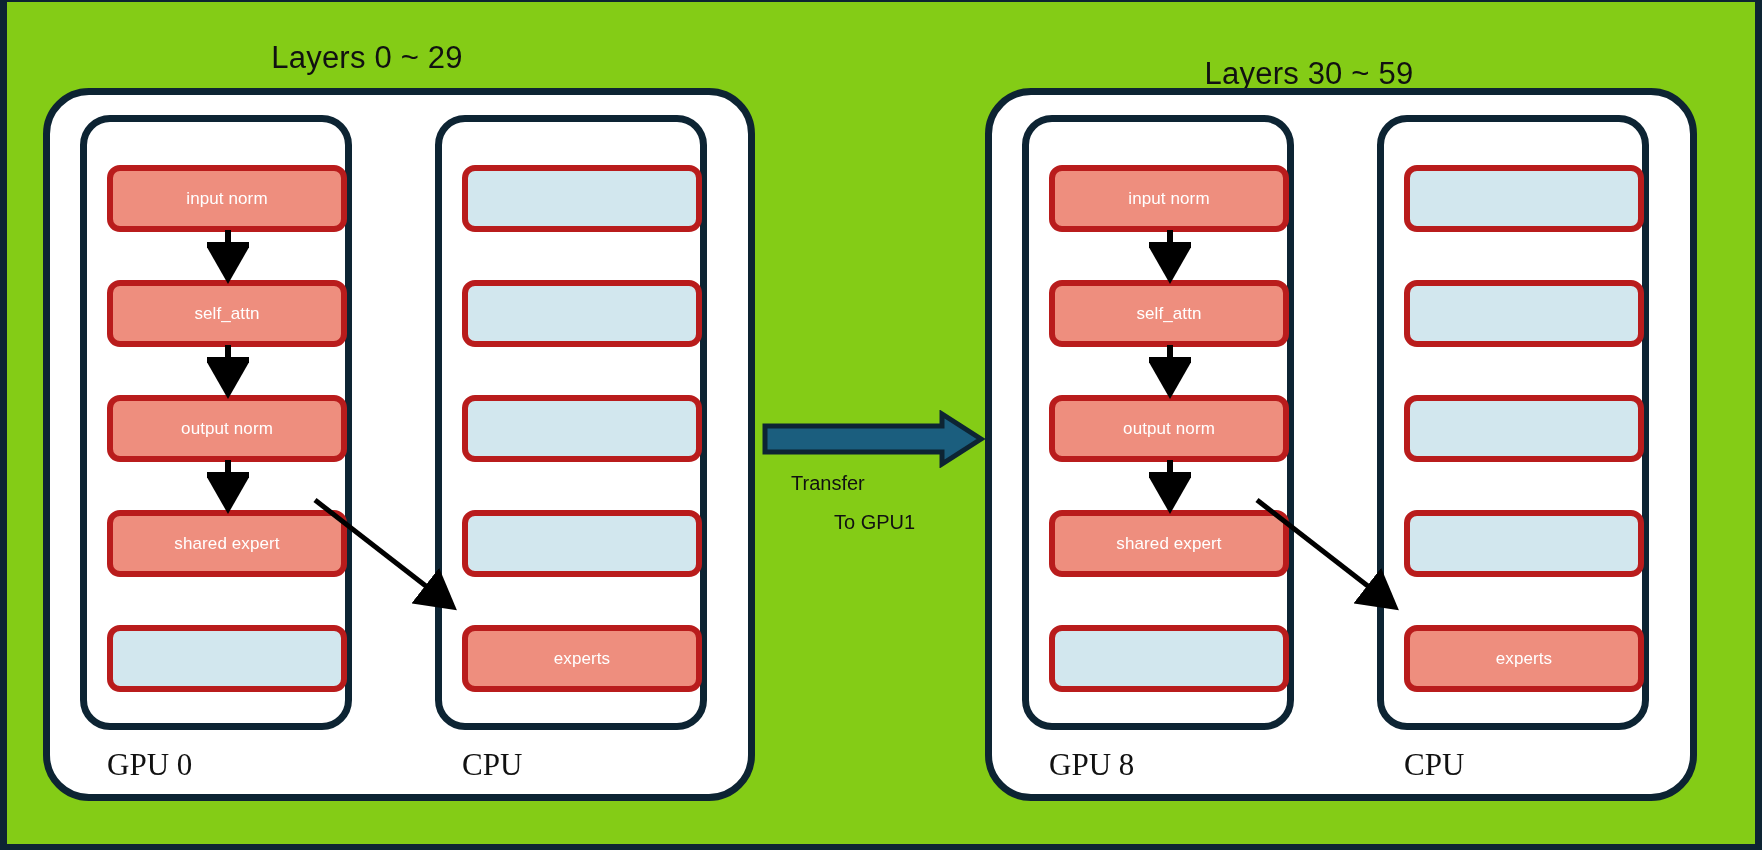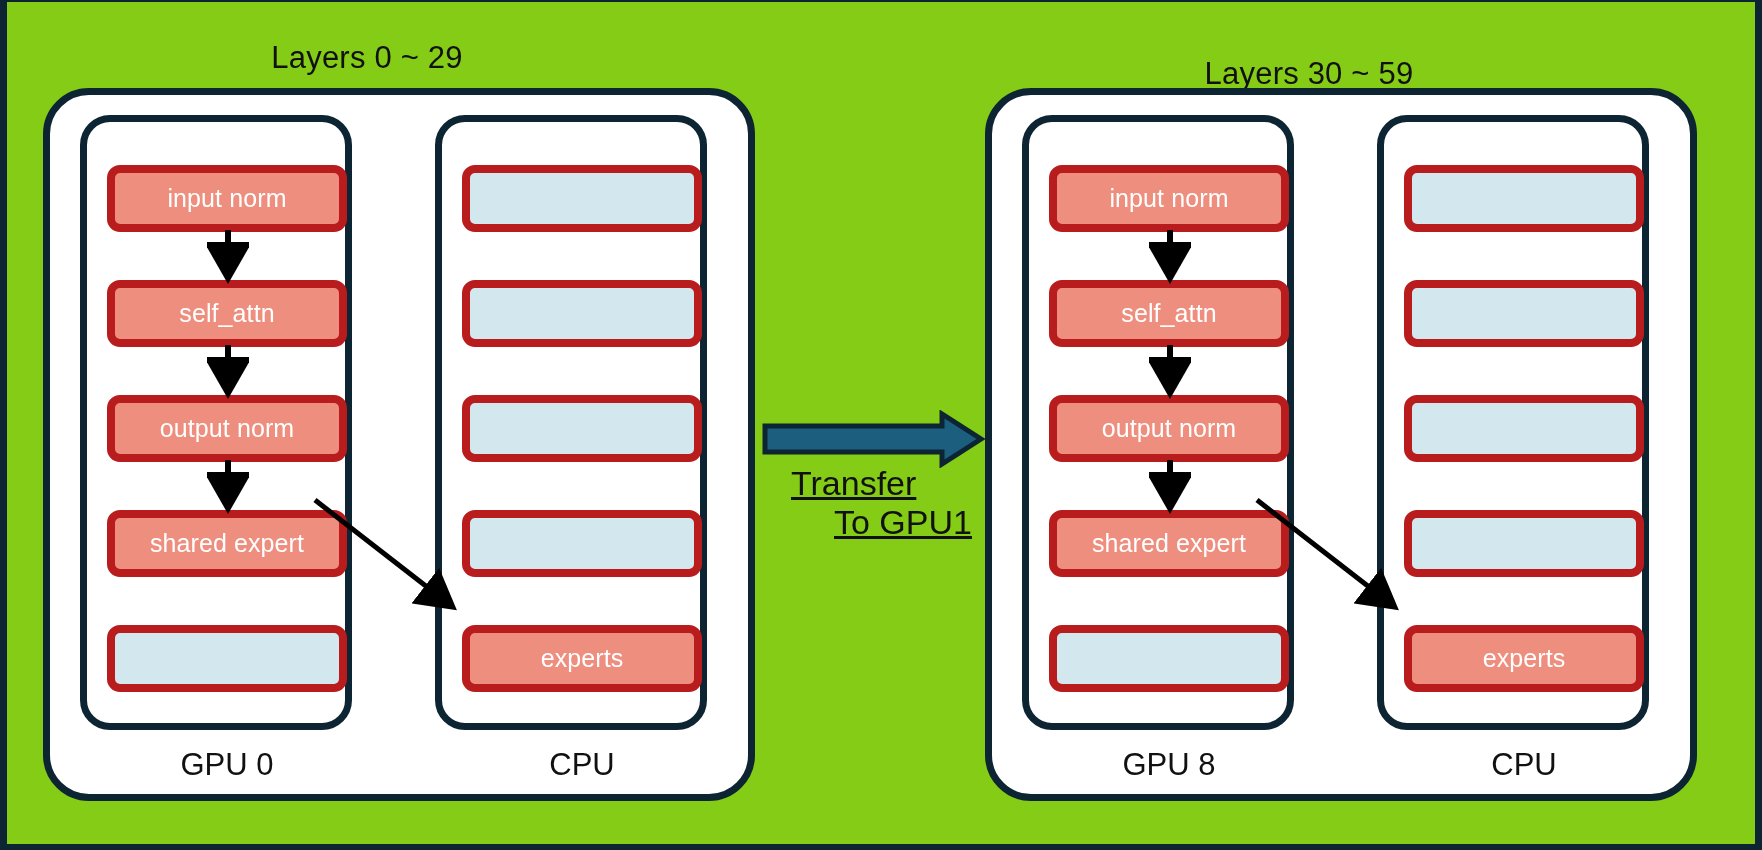--- a/index.html
+++ b/index.html
@@ -48,50 +48,50 @@
     border: 7px solid #0d2433;
     border-radius: 30px;
     background: #ffffff;
   }
 
   .device-label {
     position: absolute;
     font-size: 31px;
     color: #111111;
     white-space: nowrap;
-    text-align: center;
+    text-align: left;
+    font-family: Liberation Serif, serif;
   }
 
   .block {
     position: absolute;
     box-sizing: border-box;
-    border: 8px solid #b91c1c;
+    border: 6px solid #b91c1c;
     border-radius: 13px;
     display: flex;
     align-items: center;
     justify-content: center;
-    font-size: 25px;
+    font-size: 17px;
     color: #ffffff;
     letter-spacing: 0.1px;
   }
   .block.red   { background: #ee8e7e; }
   .block.blue  { background: #d2e7ee; color: transparent; }
 
   .flow-arrow {
     position: absolute;
     pointer-events: none;
   }
 
   .transfer-label {
     position: absolute;
-    font-size: 34px;
+    font-size: 20px;
     color: #111111;
     line-height: 39px;
     white-space: nowrap;
-    text-decoration: underline;
   }
 </style>
 </head>
 <body>
 
 <div id="canvas">
 
   <div class="group-title" style="left:36px; top:38px; width:648px;">Layers 0 ~ 29</div>
 
   <div class="node-outer" style="left:36px; top:86px; width:712px; height:713px;"></div>

